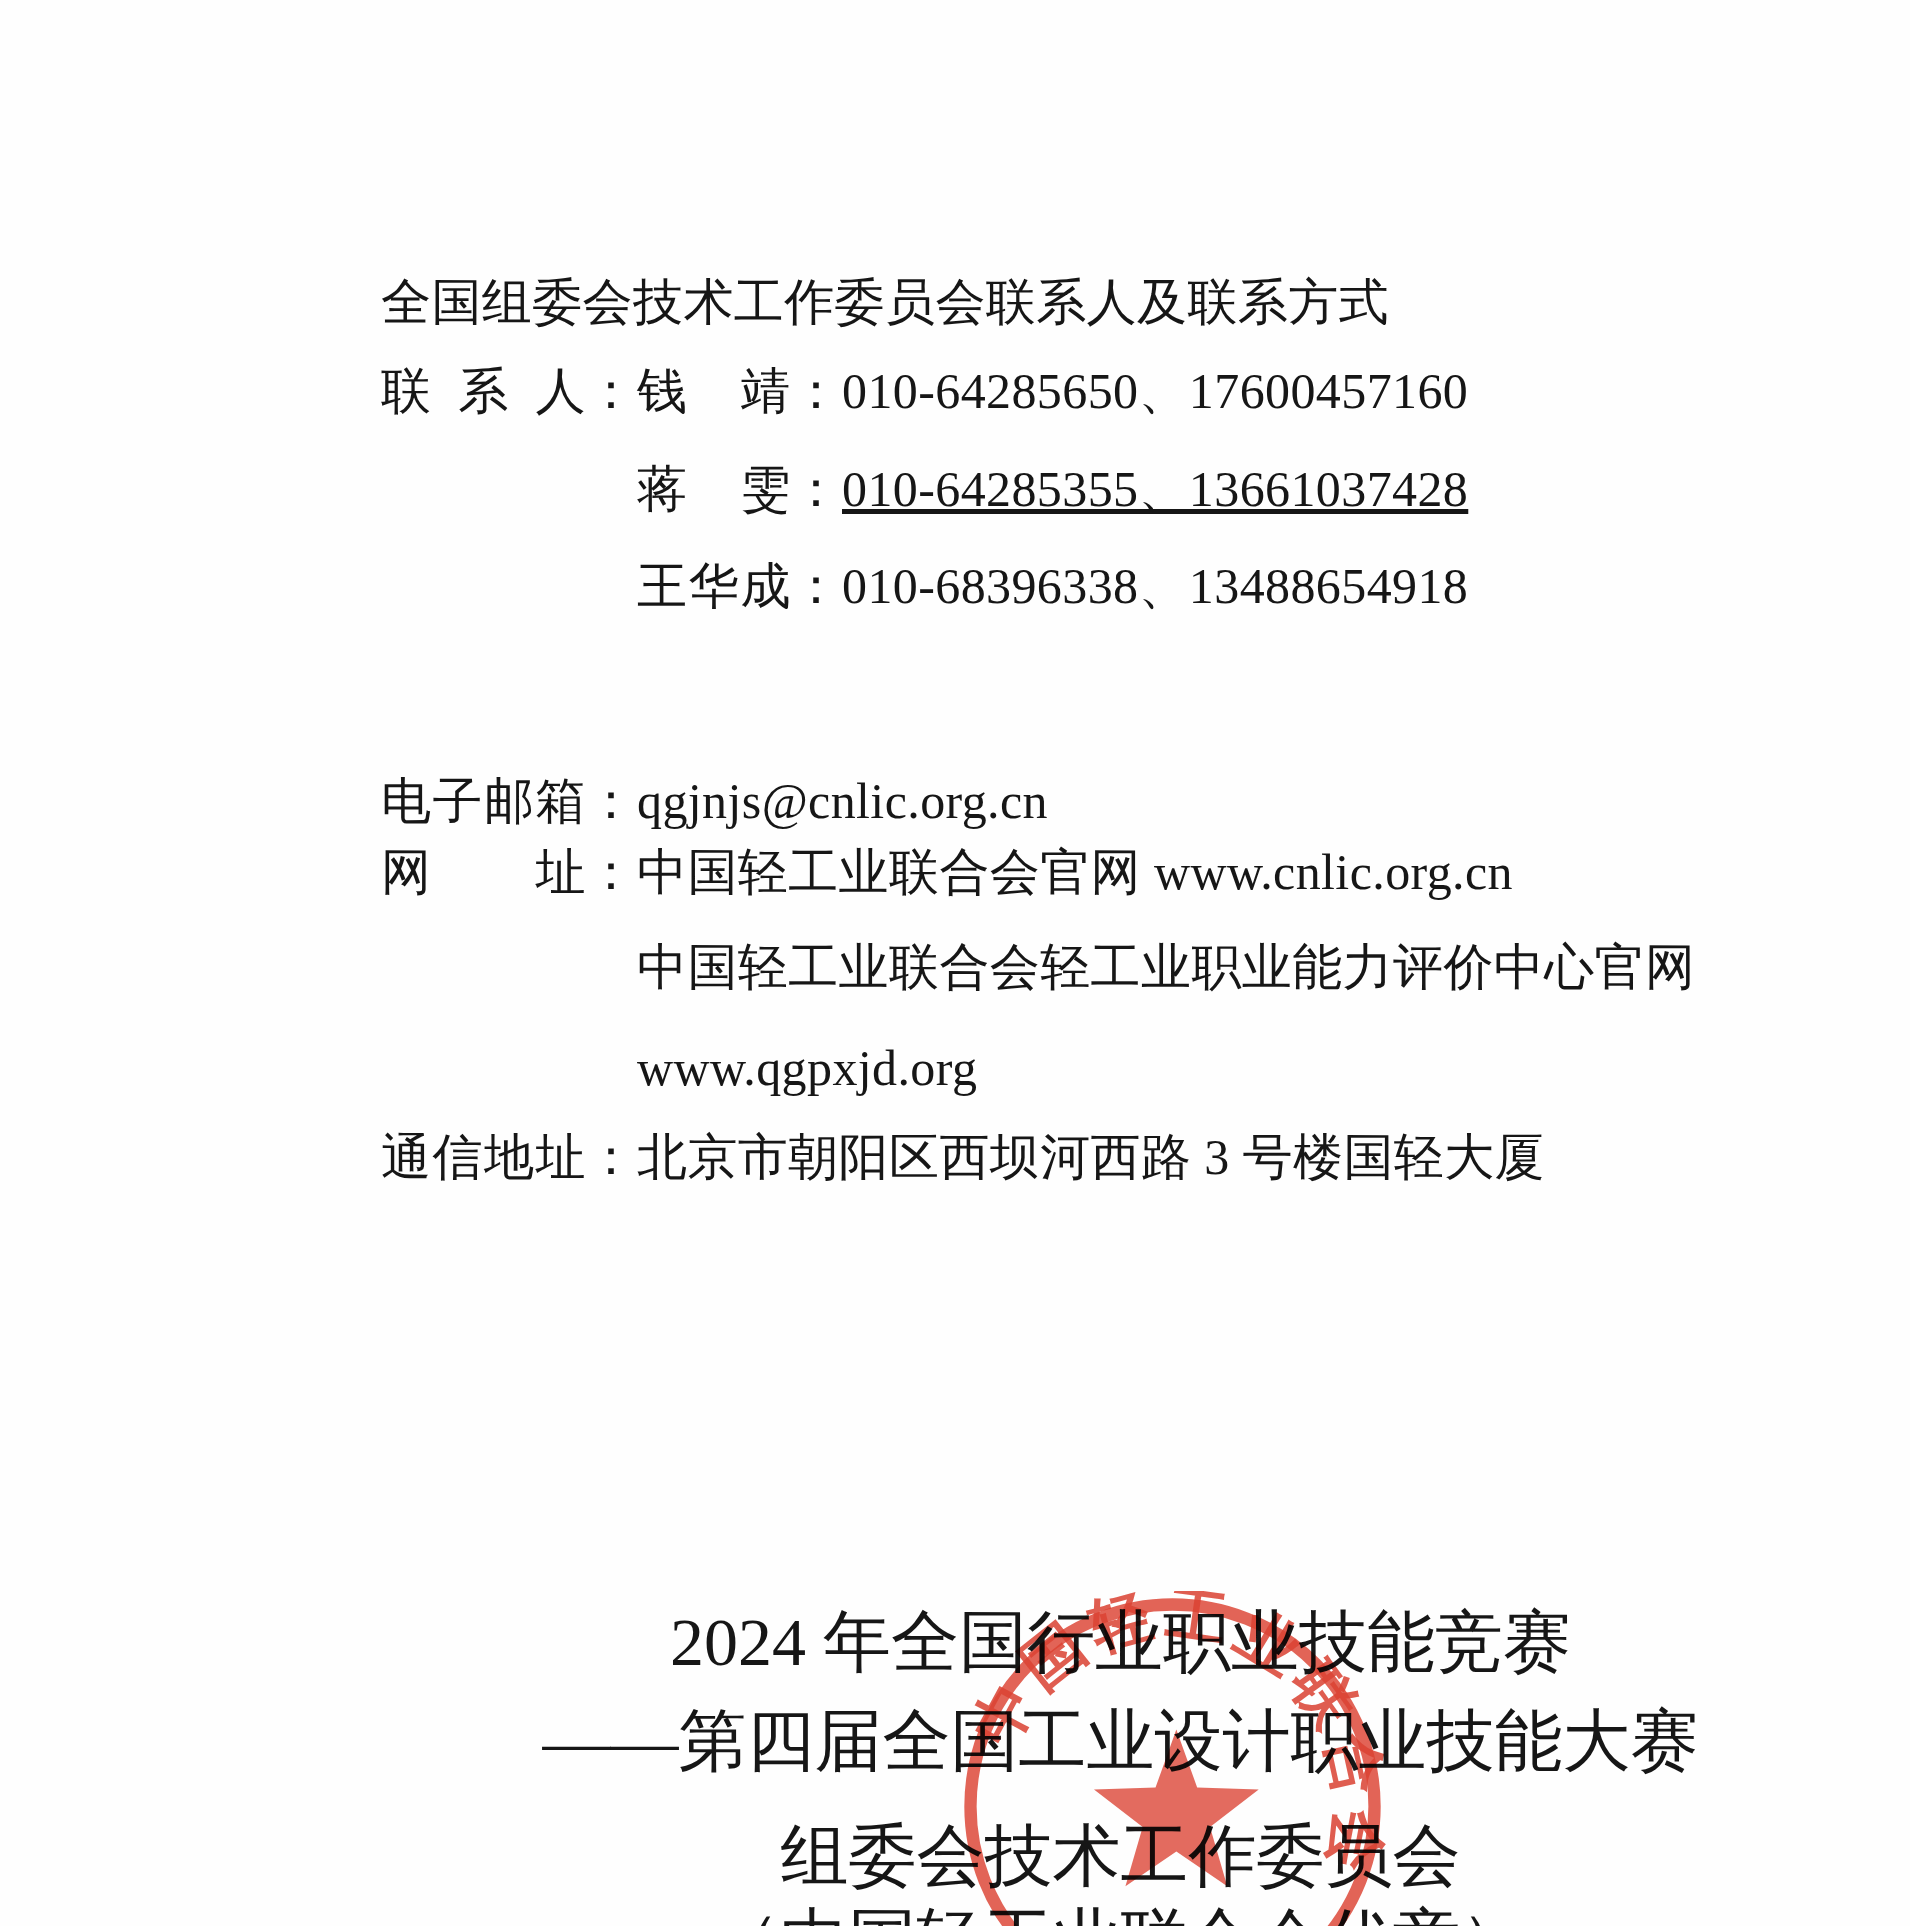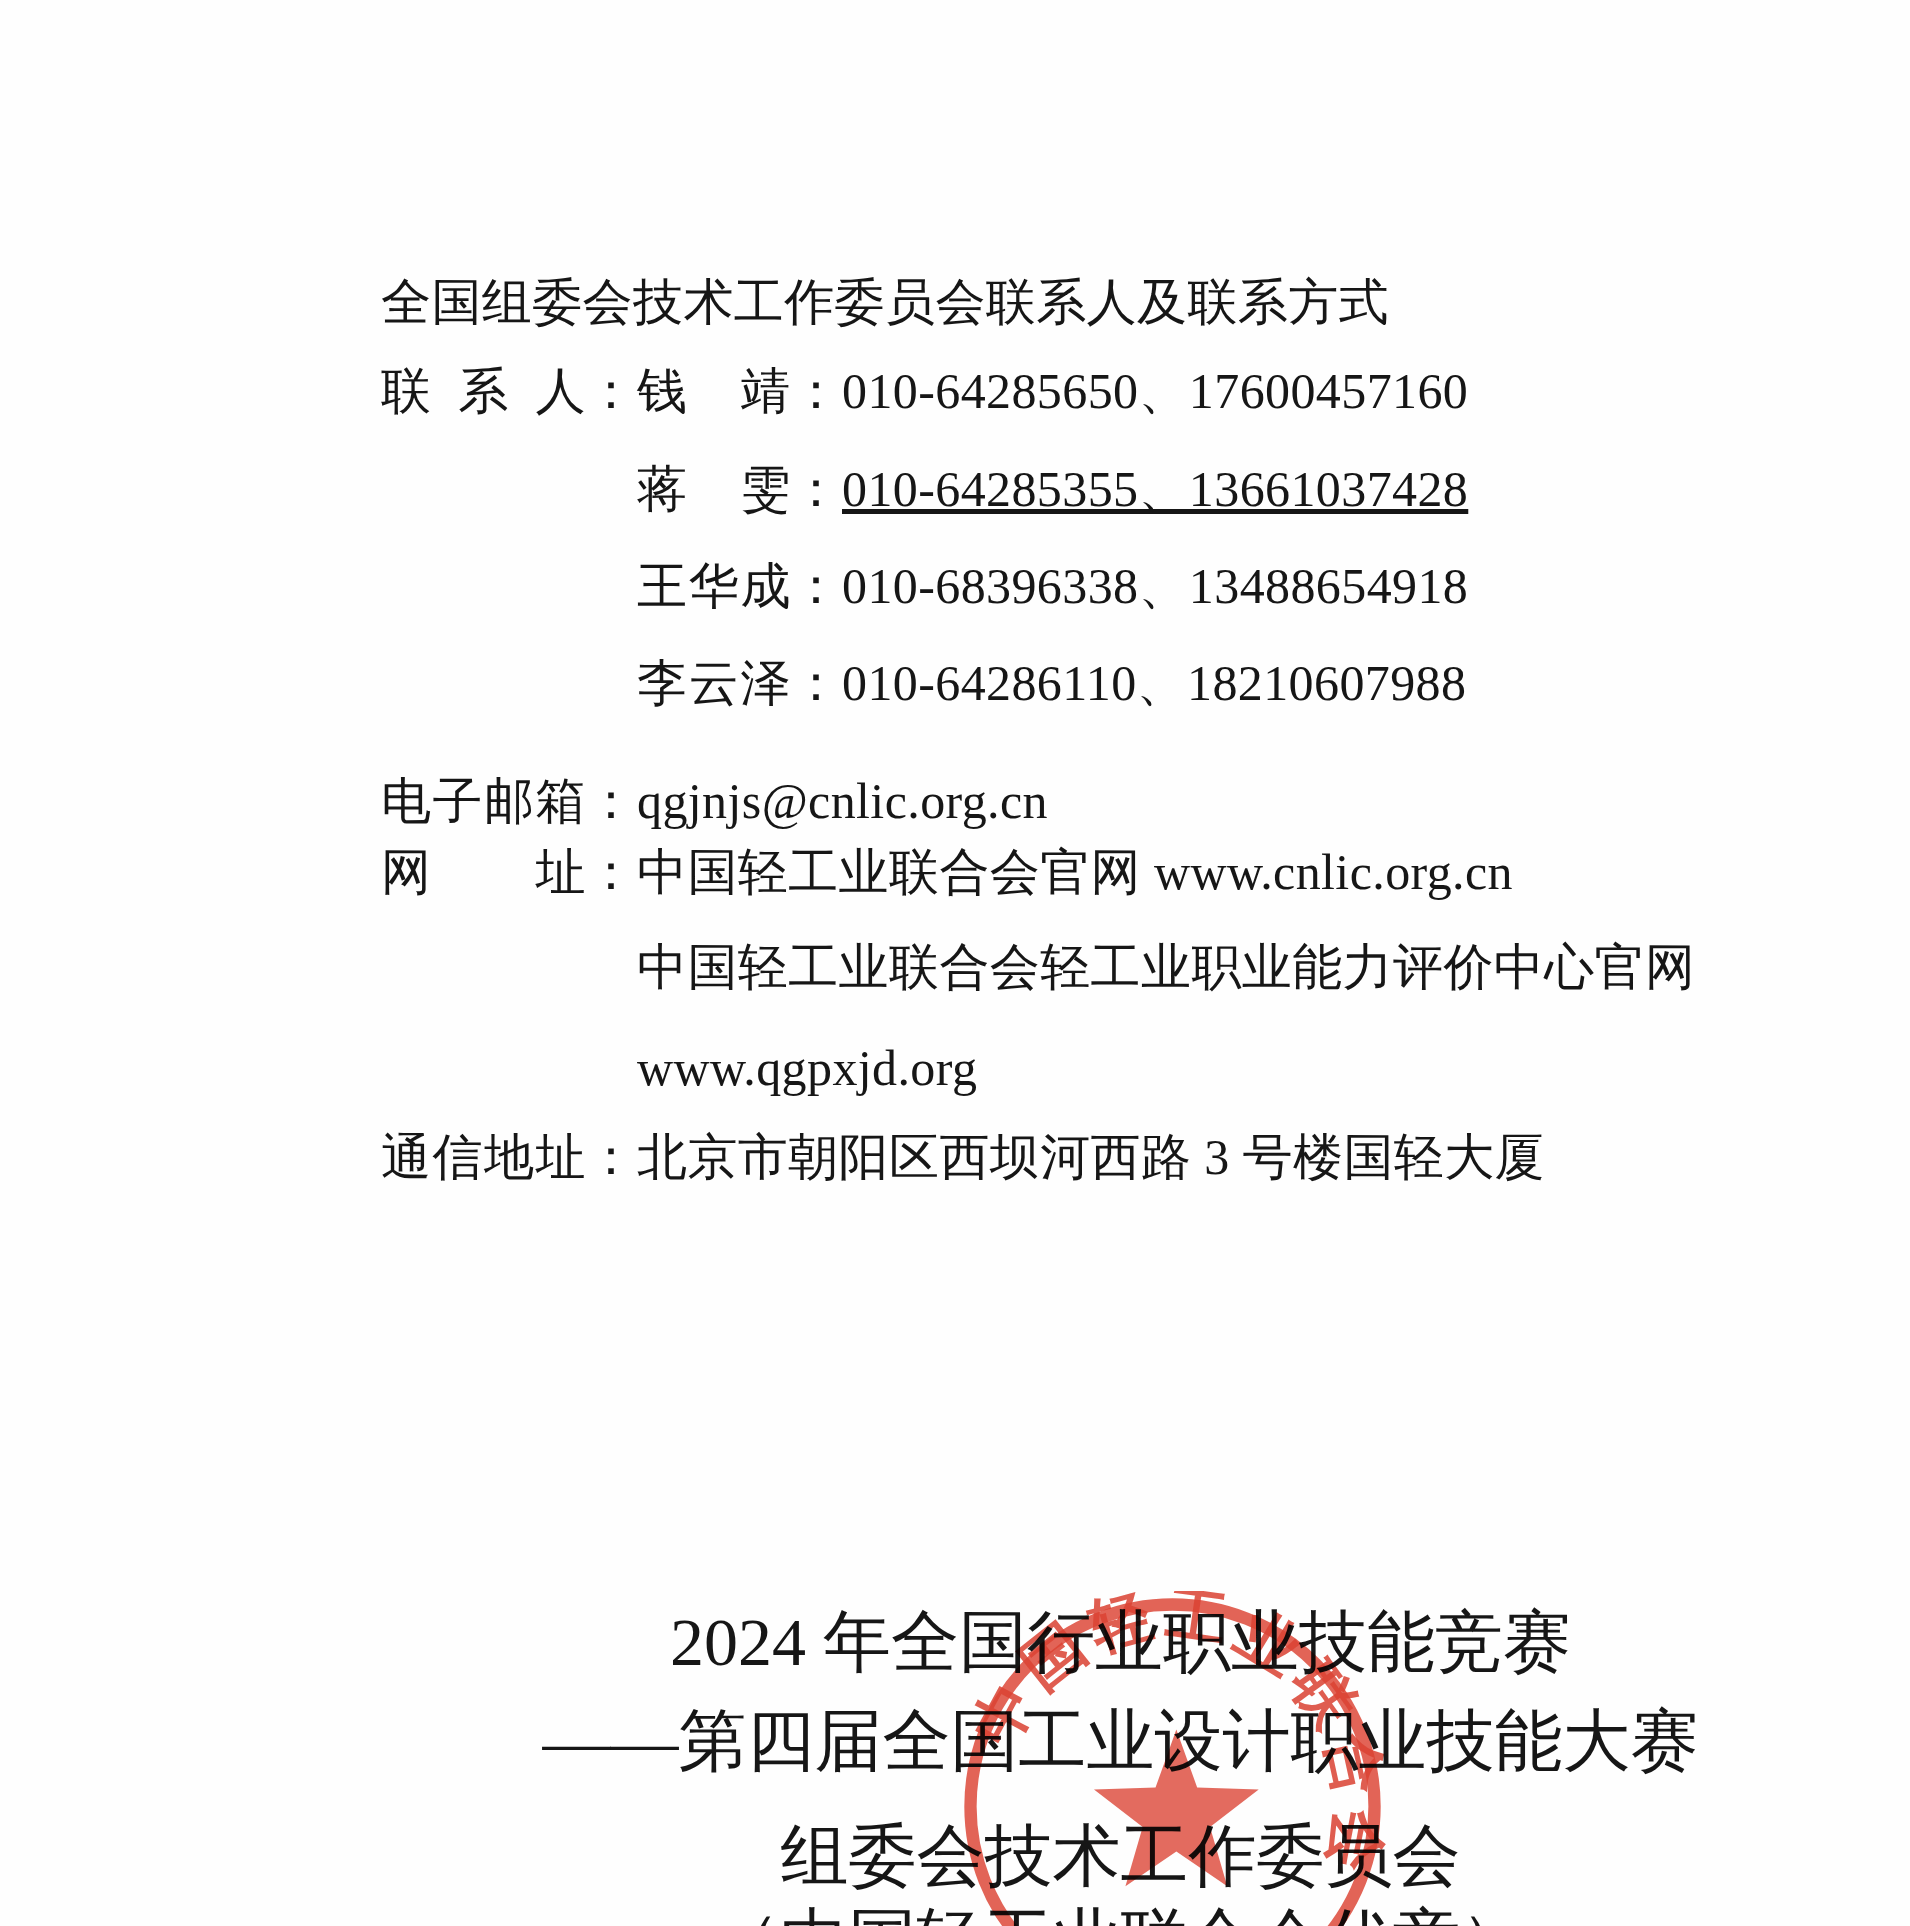--- a/index.html
+++ b/index.html
@@ -83,23 +83,20 @@
   </div>
 
   <div class="line" style="left:637px; top:461px;text-decoration:underline;">
     <span class="name">蒋 雯</span><span class="colon">：</span><span>010-64285355、13661037428</span>
   </div>
 
   <div class="line" style="left:637px; top:558px;">
     <span class="name">王华成</span><span class="colon">：</span><span>010-68396338、13488654918</span>
   </div>
 
-  <div class="line" style="left:637px; top:655px;">
-    <span class="name">李云泽</span><span class="colon">：</span><span>010-64286110、18210607988</span>
-  </div>
 
   <div class="line" style="left:381px; top:749px;margin-top:24px;">
     <span class="label">电子邮箱</span><span class="colon">：</span><span>qgjnjs@cnlic.org.cn</span>
   </div>
 
   <div class="line" style="left:637px; top:939px;">
     <span>中国轻工业联合会轻工业职业能力评价中心官网</span>
   </div>
 
   <div class="line" style="left:381px; top:844px;">

